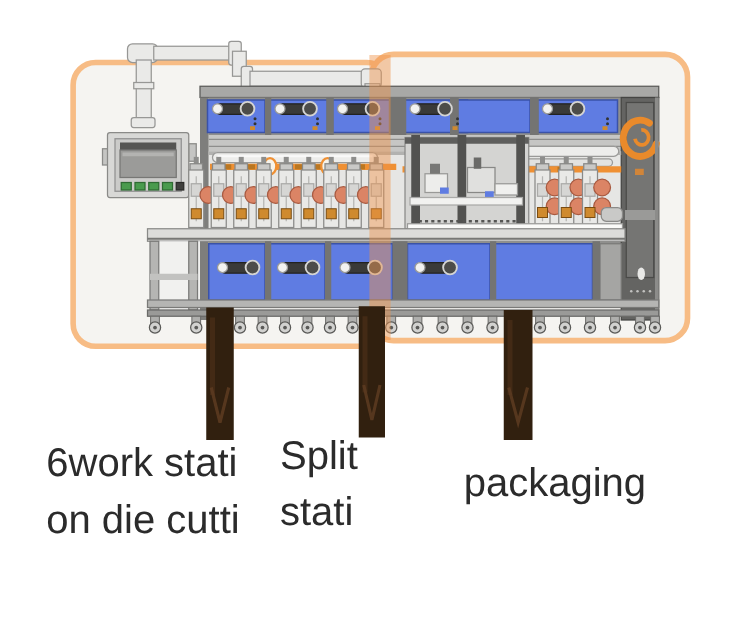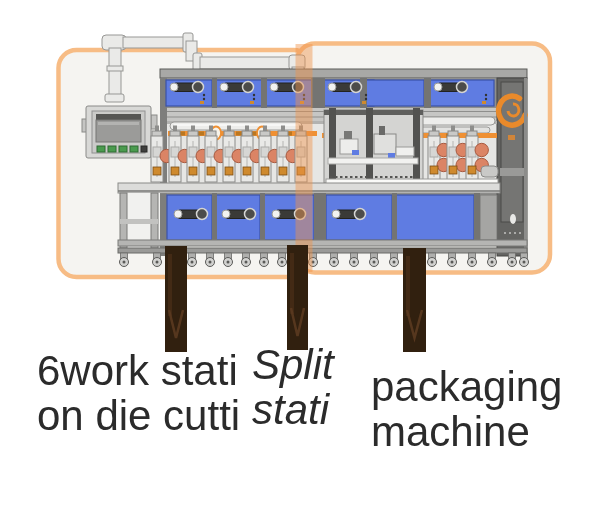--- a/index.html
+++ b/index.html
@@ -8,24 +8,24 @@
     --band_light:#E6E6E4; --stripe_orange:#EF9033; --roller_salmon:#DB8465; --accent_orange:#CF8A2E;
     --side_panel:#646462; --logo_orange:#E98A2B; --arrow_brown:#31200F; --label_text:#2B2B2B;
   }
   html,body{margin:0;padding:0;background:#fff;}
   .canvas{position:relative;width:600px;height:514px;background:var(--background);overflow:hidden;
           font-family:"Liberation Sans",sans-serif;}
   .figure-svg{position:absolute;left:0;top:0;}
   .door{fill:var(--door_blue);stroke:var(--door_border);stroke-width:1.2;}
   .post{fill:#747472;}
   .pipe{fill:#EAEAE8;stroke:#979795;stroke-width:1;}
-  .figure-label{position:absolute;color:var(--label_text);font-size:42px;line-height:45px;
+  .figure-label{position:absolute;color:var(--label_text);font-size:32px;line-height:45px;
                 letter-spacing:0px;white-space:nowrap;}
   #label-die{left:37px;top:348px;}
-  #label-split{left:252px;top:342px;font-style:italic;}
+  #label-split{left:224px;top:342px;}
   #label-pack{left:371px;top:364px;}
 </style>
 </head>
 <body>
 
 <div class="canvas">
 
   <svg class="figure-svg" width="600" height="390" viewBox="0 0 600 390">
 
     <rect x="58.5" y="50" width="253" height="227" rx="18" fill="var(--box_fill)" stroke="var(--box_border)" stroke-width="4.5"></rect>
@@ -428,15 +428,14 @@
   <div class="figure-label" id="label-die">
     <div>6work stati</div>
     <div>on die cutti</div>
   </div>
   <div class="figure-label" id="label-split">
     <div>Split</div>
     <div>stati</div>
   </div>
   <div class="figure-label" id="label-pack">
     <div>packaging</div>
-    <div>machine</div>
   </div>
 </div>
 
 </body></html>

